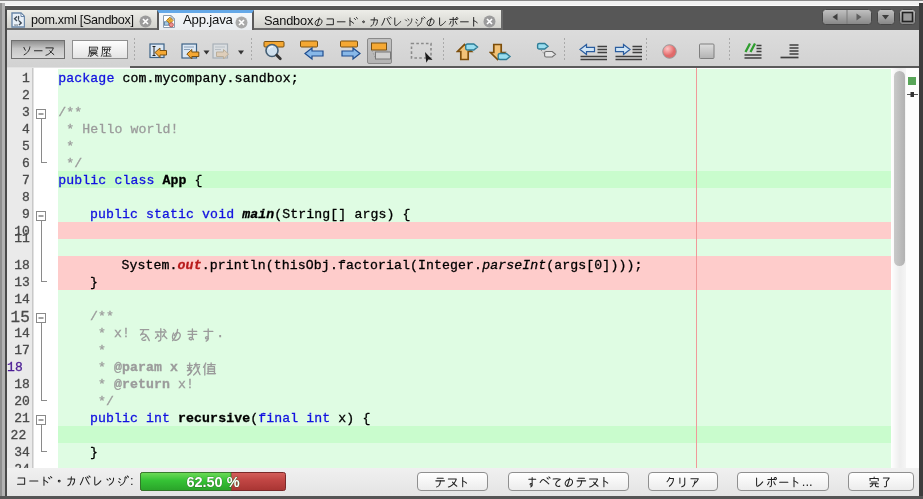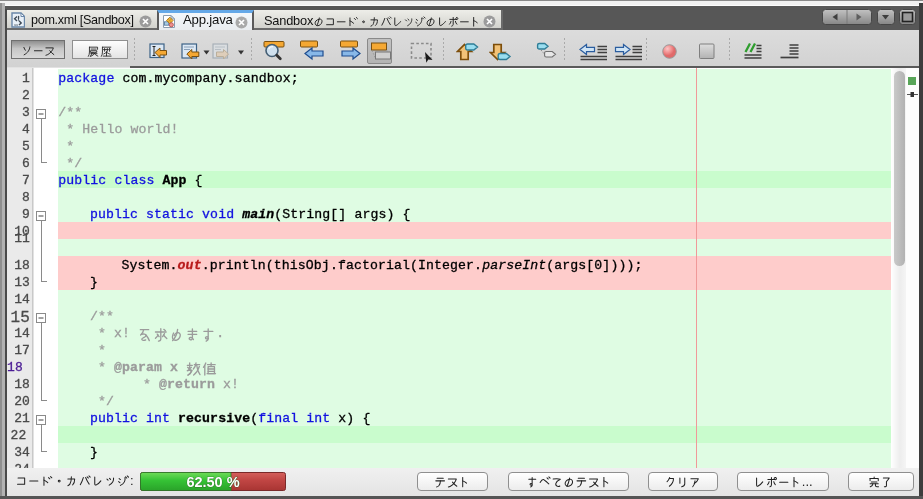--- a/index.html
+++ b/index.html
@@ -354,21 +354,21 @@
         <path d="M21.5,8 C20,13 17,18 13,21" transform="translate(0.0,1) scale(0.6667)"></path>
         <path d="M7.5,3 C6.5,5.5 5.5,7.5 4,9.5" transform="translate(15.8,1) scale(0.6667)"></path>
         <path d="M6,7 V21" transform="translate(15.8,1) scale(0.6667)"></path>
         <path d="M10,5.5 H21.5" transform="translate(15.8,1) scale(0.6667)"></path>
         <path d="M15.5,3 V8" transform="translate(15.8,1) scale(0.6667)"></path>
         <path d="M11,8.5 H20.5 V19 H11 Z" transform="translate(15.8,1) scale(0.6667)"></path>
         <path d="M11,12 H20.5" transform="translate(15.8,1) scale(0.6667)"></path>
         <path d="M11,15.5 H20.5" transform="translate(15.8,1) scale(0.6667)"></path>
         <path d="M9.5,19 H22" transform="translate(15.8,1) scale(0.6667)"></path>
       </svg></div>
-    <div class="abs mono" style="left:89.9px;top:376.5px;margin-left:45px;"><span class="cm"> * <span class="cmb">@return</span> x!</span></div>
+    <div class="abs mono" style="left:89.9px;top:376.5px;"><span class="cm"> * <span class="cmb">@return</span> x!</span></div>
     <div class="abs mono" style="left:89.9px;top:393.5px;"><span class="cm"> */</span></div>
     <div class="abs mono" style="left:89.9px;top:410.5px;"><span class="kw">public</span> <span class="kw">int</span> <span class="bld">recursive</span>(<span class="kw">final</span> <span class="kw">int</span> x) {</div>
     <div class="abs mono" style="left:89.9px;top:444.5px;">}</div>
     <div class="abs" style="left:891px;top:67.5px;width:15px;height:400.0px;background:linear-gradient(90deg,#fff,#ededed 60%,#f5f5f5);"></div>
     <div class="abs" style="left:894px;top:71px;width:11px;height:195px;background:linear-gradient(90deg,#c9c9c9,#b2b2b2);border-radius:6px;"></div>
     <div class="abs" style="left:906px;top:67.5px;width:13px;height:400.0px;background:#fdfdfd;"></div>
     <div class="abs" style="left:908px;top:77px;width:8px;height:8px;background:#58a558;"></div>
     <svg class="abs" style="left:906px;top:91px" width="13" height="7">
       <path d="M1,3.5 h11" stroke="#555" stroke-width="1"></path>
       <rect x="4.5" y="1" width="3.5" height="5" fill="#333"></rect>

